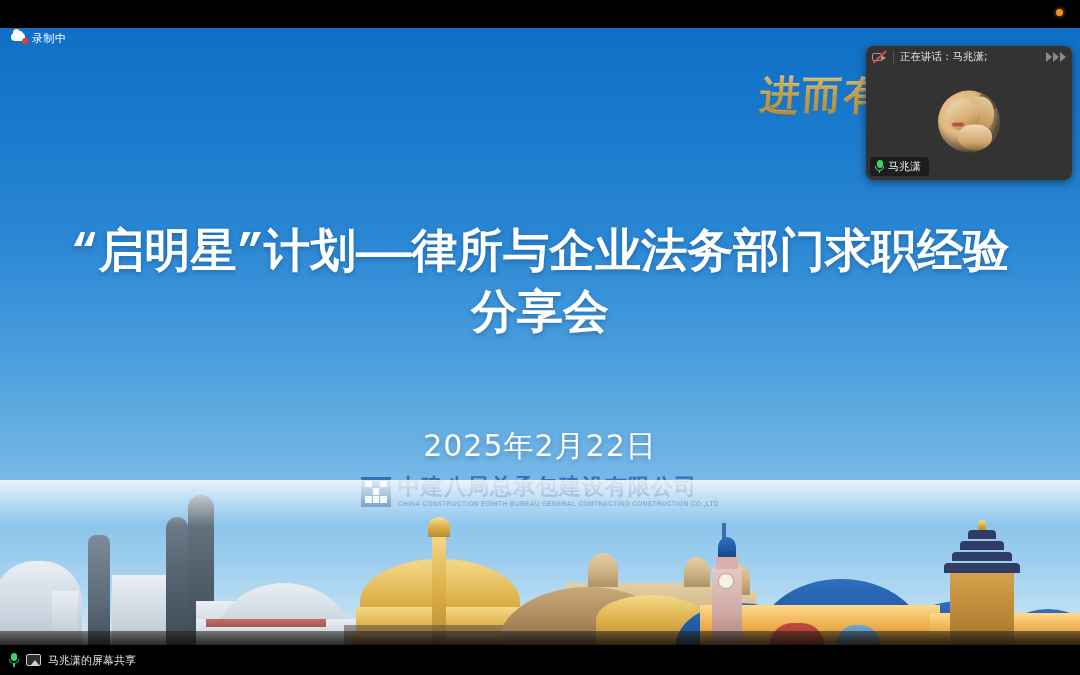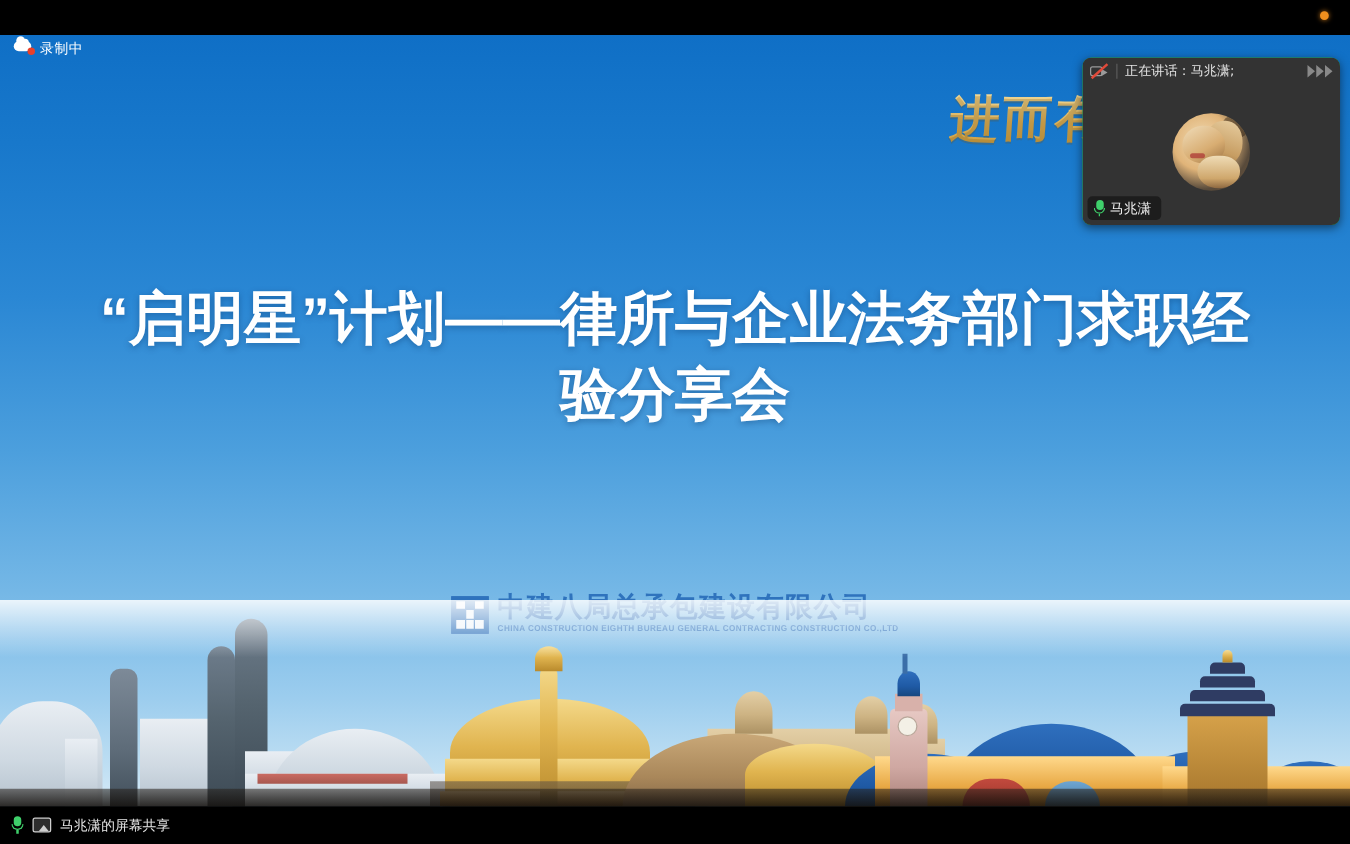--- a/index.html
+++ b/index.html
@@ -32,21 +32,21 @@
     -webkit-text-fill-color:transparent;
     text-shadow:0 1px 0 rgba(120,80,10,.25);
     transform:skewX(-4deg);
     white-space:nowrap;
   }
 
   
   #title{
     position:absolute;left:60px;top:196px;width:960px;
     text-align:center;color:#ffffff;
-    font-family:Liberation Sans, sans-serif;
+    font-family:Liberation Mono, monospace;
     font-weight:700;font-size:46px;line-height:1.32;
     letter-spacing:0px;
     text-shadow:0 2px 5px rgba(0,40,90,.35);
   }
   #presenter{
     position:absolute;left:0;top:336px;width:1080px;text-align:center;
     color:#ffffff;font-size:32px;font-weight:400;letter-spacing:3px;
     font-family:"DejaVu Sans","Liberation Sans",sans-serif;
     text-shadow:0 2px 5px rgba(0,40,90,.28);
   }
@@ -236,20 +236,21 @@
 </head>
 <body>
 
 <div id="screen">
 
   <div id="slide">
 
     <div id="watermark">进而有</div>
 
     <div id="title">“启明星”计划——律所与企业法务部门求职经验分享会</div>
+    <div id="slidedate">2025年2月22日</div>
 
     <div id="logo">
       <div class="mark">
         <i></i>
           <i></i>
           <i></i>
           <i></i>
           <i></i>
           <i></i>
           <i></i>

